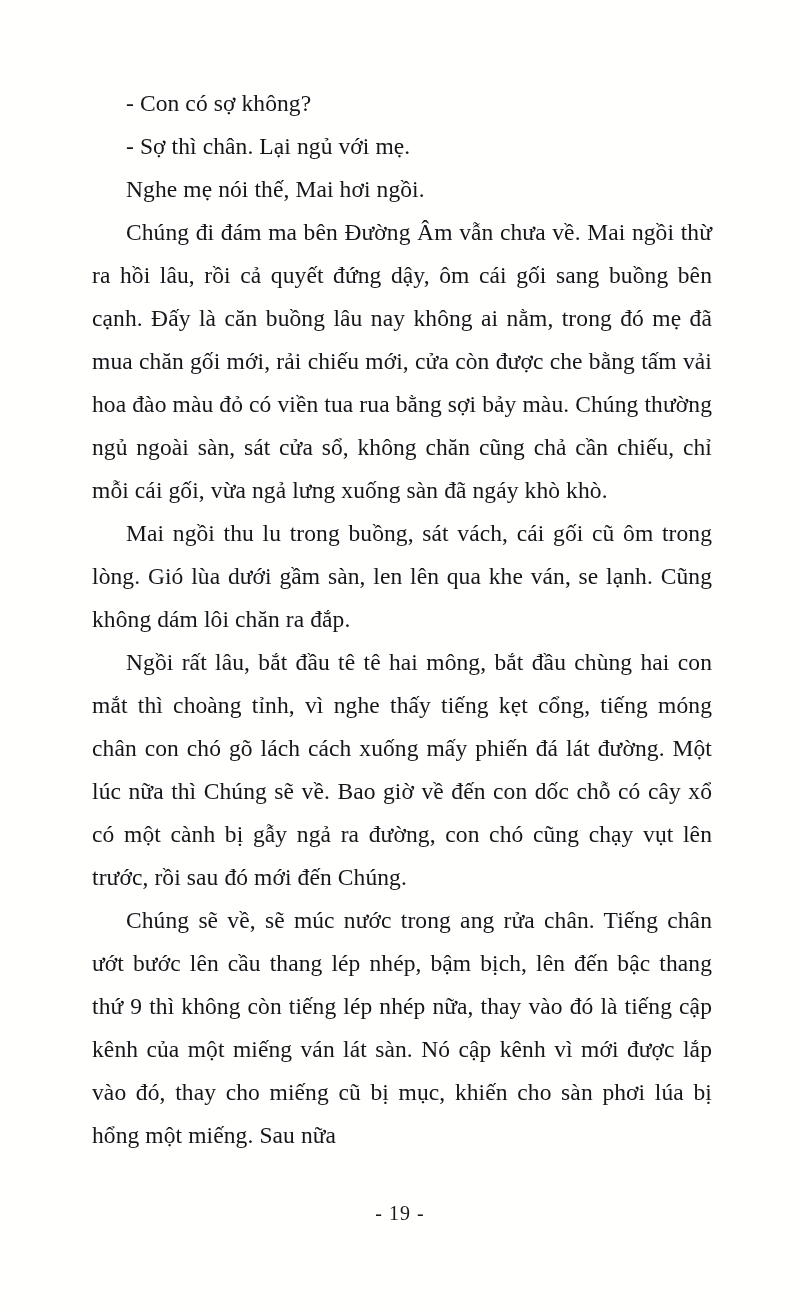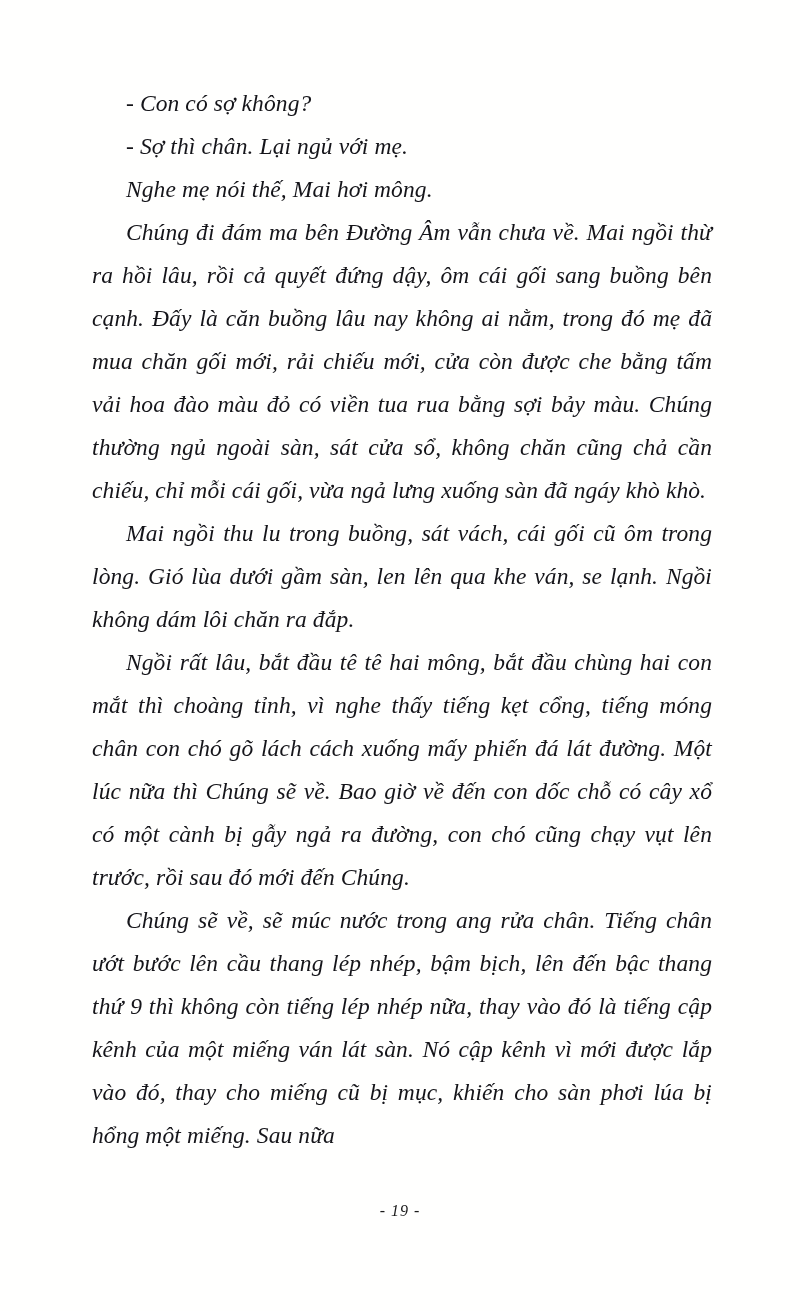--- a/index.html
+++ b/index.html
@@ -15,21 +15,20 @@
     position: relative;
     overflow: hidden;
   }
   .page {
     position: absolute;
     left: 0;
     top: 0;
     width: 800px;
     height: 1311px;
     background: #fffffe;
-    font-style: italic;
   }
   .text-block {
     position: absolute;
     left: 92px;
     top: 82px;
     width: 620px;
   }
   p.para {
     margin: 0 0 0 0;
     font-size: 23.5px;
@@ -45,33 +44,33 @@
   }
   p.para.dialogue {
     text-indent: 34px;
   }
   .folio {
     position: absolute;
     left: 0;
     top: 1202px;
     width: 800px;
     text-align: center;
-    font-size: 16px;
+    font-size: 20px;
     color: #1a1a1a;
     font-family: "Liberation Serif", serif;
     letter-spacing: 1px;
   }
 </style>
 </head>
 <body>
 
 <div class="page">
   <div class="text-block">
     <p class="para dialogue short">- Con có sợ không?</p>
     <p class="para dialogue short">- Sợ thì chân. Lại ngủ với mẹ.</p>
-    <p class="para short">Nghe mẹ nói thế, Mai hơi mông.</p>
+    <p class="para short">Nghe mẹ nói thế, Mai hơi ngồi.</p>
     <p class="para">Chúng đi đám ma bên Đường Âm vẫn chưa về. Mai ngồi thừ ra hồi lâu, rồi cả quyết đứng dậy, ôm cái gối sang buồng bên cạnh. Đấy là căn buồng lâu nay không ai nằm, trong đó mẹ đã mua chăn gối mới, rải chiếu mới, cửa còn được che bằng tấm vải hoa đào màu đỏ có viền tua rua bằng sợi bảy màu. Chúng thường ngủ ngoài sàn, sát cửa sổ, không chăn cũng chả cần chiếu, chỉ mỗi cái gối, vừa ngả lưng xuống sàn đã ngáy khò khò.</p>
-    <p class="para">Mai ngồi thu lu trong buồng, sát vách, cái gối cũ ôm trong lòng. Gió lùa dưới gầm sàn, len lên qua khe ván, se lạnh. Ngồi không dám lôi chăn ra đắp.</p>
+    <p class="para">Mai ngồi thu lu trong buồng, sát vách, cái gối cũ ôm trong lòng. Gió lùa dưới gầm sàn, len lên qua khe ván, se lạnh. Cũng không dám lôi chăn ra đắp.</p>
     <p class="para">Ngồi rất lâu, bắt đầu tê tê hai mông, bắt đầu chùng hai con mắt thì choàng tỉnh, vì nghe thấy tiếng kẹt cổng, tiếng móng chân con chó gõ lách cách xuống mấy phiến đá lát đường. Một lúc nữa thì Chúng sẽ về. Bao giờ về đến con dốc chỗ có cây xổ có một cành bị gẫy ngả ra đường, con chó cũng chạy vụt lên trước, rồi sau đó mới đến Chúng.</p>
     <p class="para">Chúng sẽ về, sẽ múc nước trong ang rửa chân. Tiếng chân ướt bước lên cầu thang lép nhép, bậm bịch, lên đến bậc thang thứ 9 thì không còn tiếng lép nhép nữa, thay vào đó là tiếng cập kênh của một miếng ván lát sàn. Nó cập kênh vì mới được lắp vào đó, thay cho miếng cũ bị mục, khiến cho sàn phơi lúa bị hổng một miếng. Sau nữa</p>
   </div>
   <div class="folio">- 19 -</div>
 </div>
 
 </body></html>

